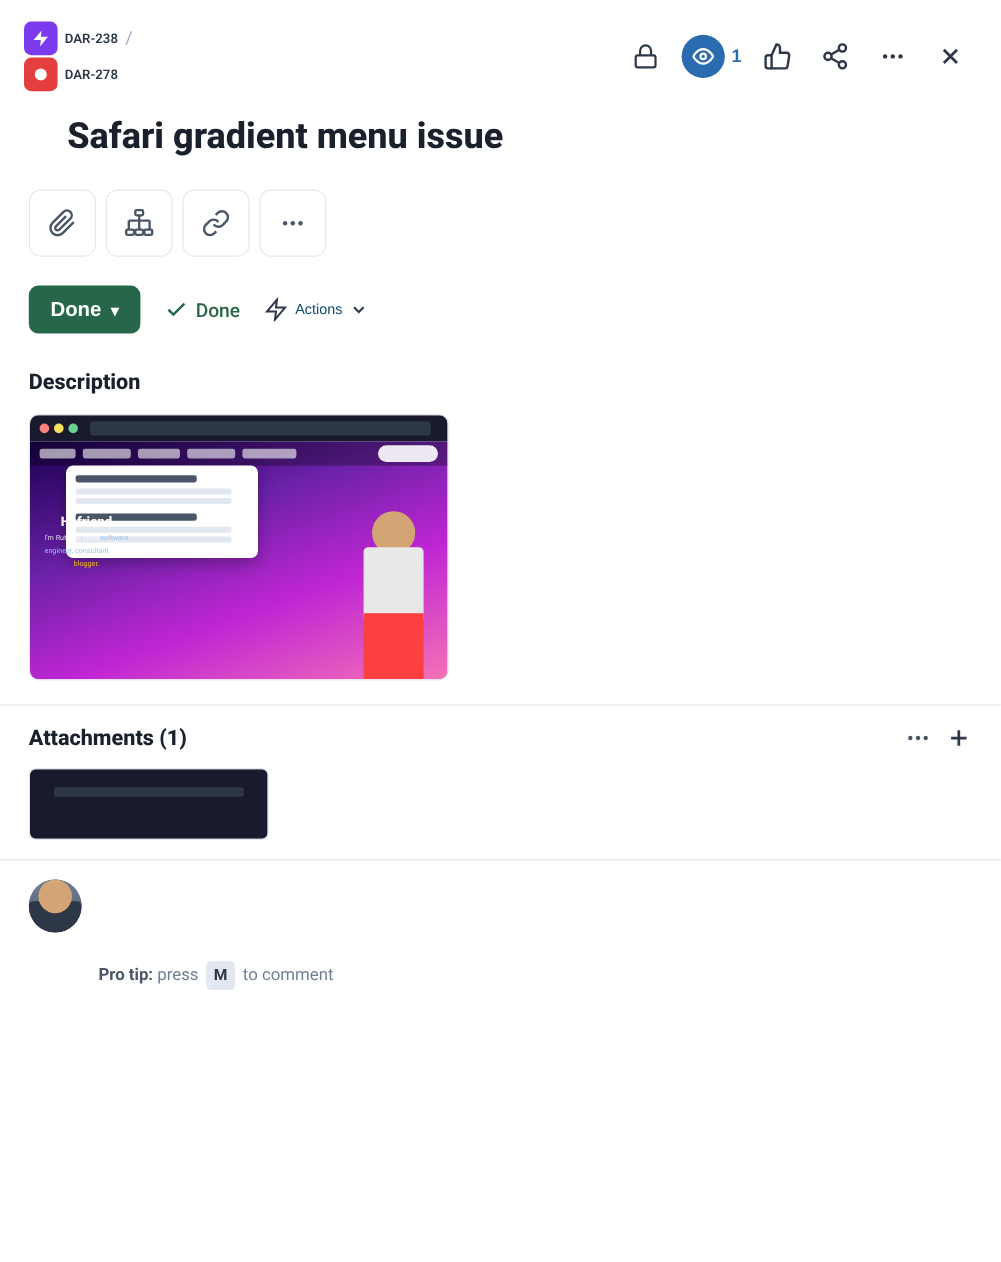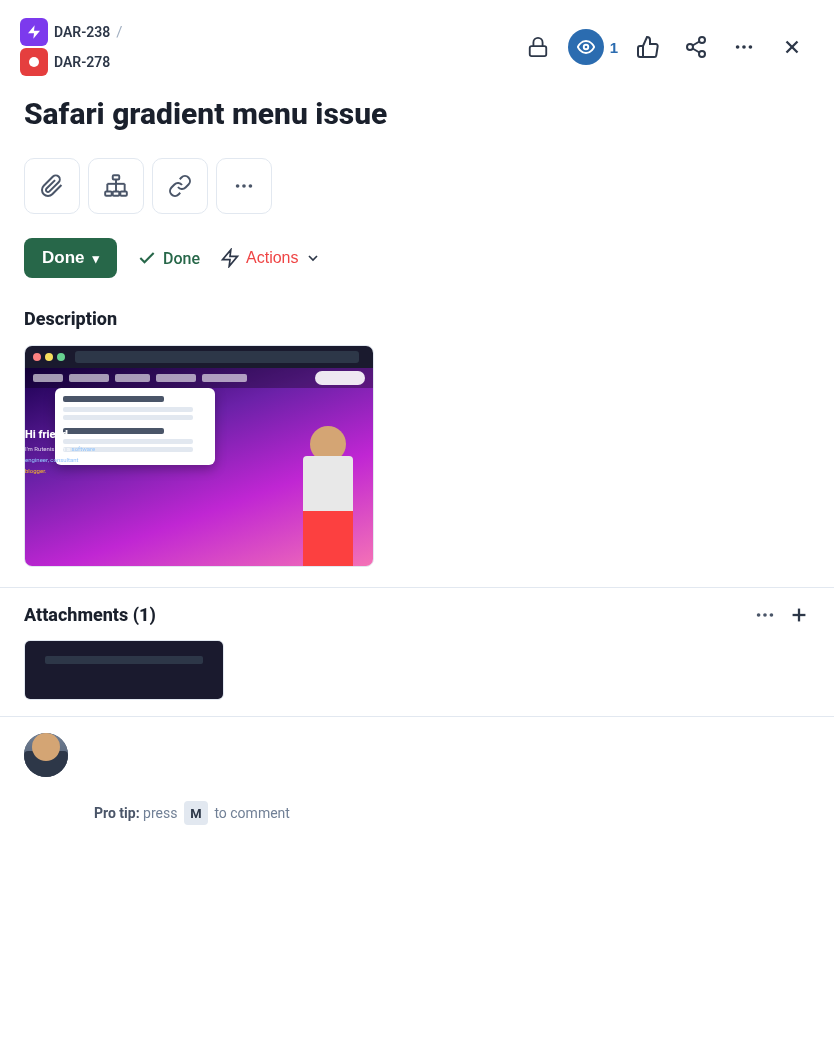--- a/index.html
+++ b/index.html
@@ -34,21 +34,21 @@
       justify-content: center;
       font-size: 14px;
       font-weight: bold;
       color: white;
     }
 
     .breadcrumb-icon.purple { background: #7c3aed; }
     .breadcrumb-icon.red { background: #e53e3e; }
 
     .breadcrumb-text {
-      font-size: 14px;
+      font-size: 11px;
       font-weight: 600;
       color: #2d3748;
     }
 
     .breadcrumb-separator {
       color: #a0aec0;
       font-size: 15px;
     }
 
     .breadcrumb-stack {
@@ -104,20 +104,21 @@
     }
 
     .watch-count {
       font-size: 15px;
       font-weight: 600;
       color: #2b6cb0;
     }
 
     .title-section {
       padding: 10px 24px 16px 24px;
+      margin-left: 32px;
     }
 
     .issue-title {
       font-size: 30px;
       font-weight: 800;
       color: #1a202c;
       line-height: 1.2;
     }
 
     .toolbar {
@@ -172,22 +173,22 @@
       font-size: 16px;
       font-weight: 500;
     }
 
     .done-check svg { color: #276749; }
 
     .actions-menu {
       display: flex;
       align-items: center;
       gap: 6px;
-      color: #ef4444;
-      font-size: 16px;
+      color: #0c4a6e;
+      font-size: 12px;
       font-weight: 500;
       cursor: pointer;
       background: none;
       border: none;
     }
 
     .section-label {
       padding: 16px 24px 8px 24px;
       font-size: 18px;
       font-weight: 800;
@@ -272,35 +273,37 @@
       background: #e2e8f0;
       border-radius: 2px;
       margin-bottom: 5px;
     }
 
     .sim-dropdown-item.dark { background: #4a5568; width: 70%; }
     .sim-dropdown-item.light { background: #e2e8f0; width: 90%; }
 
     .sim-hero-text {
       position: absolute;
-      left: 0;
+      left: 12px;
       top: 60px;
       color: white;
+      text-align: center;
     }
 
     .sim-hero-h { font-size: 11px; font-weight: 800; }
     .sim-hero-p { font-size: 6px; margin-top: 4px; color: rgba(255,255,255,0.8); }
 
     .attachments-section {
       padding: 16px 24px;
       border-top: 1px solid #e2e8f0;
     }
 
     .attachments-header {
       display: flex;
+      align-items: center;
       justify-content: space-between;
       margin-bottom: 14px;
     }
 
     .attachments-title {
       font-size: 18px;
       font-weight: 800;
       color: #1a202c;
     }
 
@@ -367,21 +370,20 @@
       color: #a0aec0;
       background: #fff;
       height: 60px;
       cursor: text;
     }
 
     .pro-tip {
       padding: 8px 24px 16px 82px;
       font-size: 14px;
       color: #718096;
-      margin-left: 12px;
     }
 
     .pro-tip strong { font-weight: 700; color: #4a5568; }
 
     .m-key {
       display: inline-flex;
       align-items: center;
       justify-content: center;
       width: 24px;
       height: 24px;

